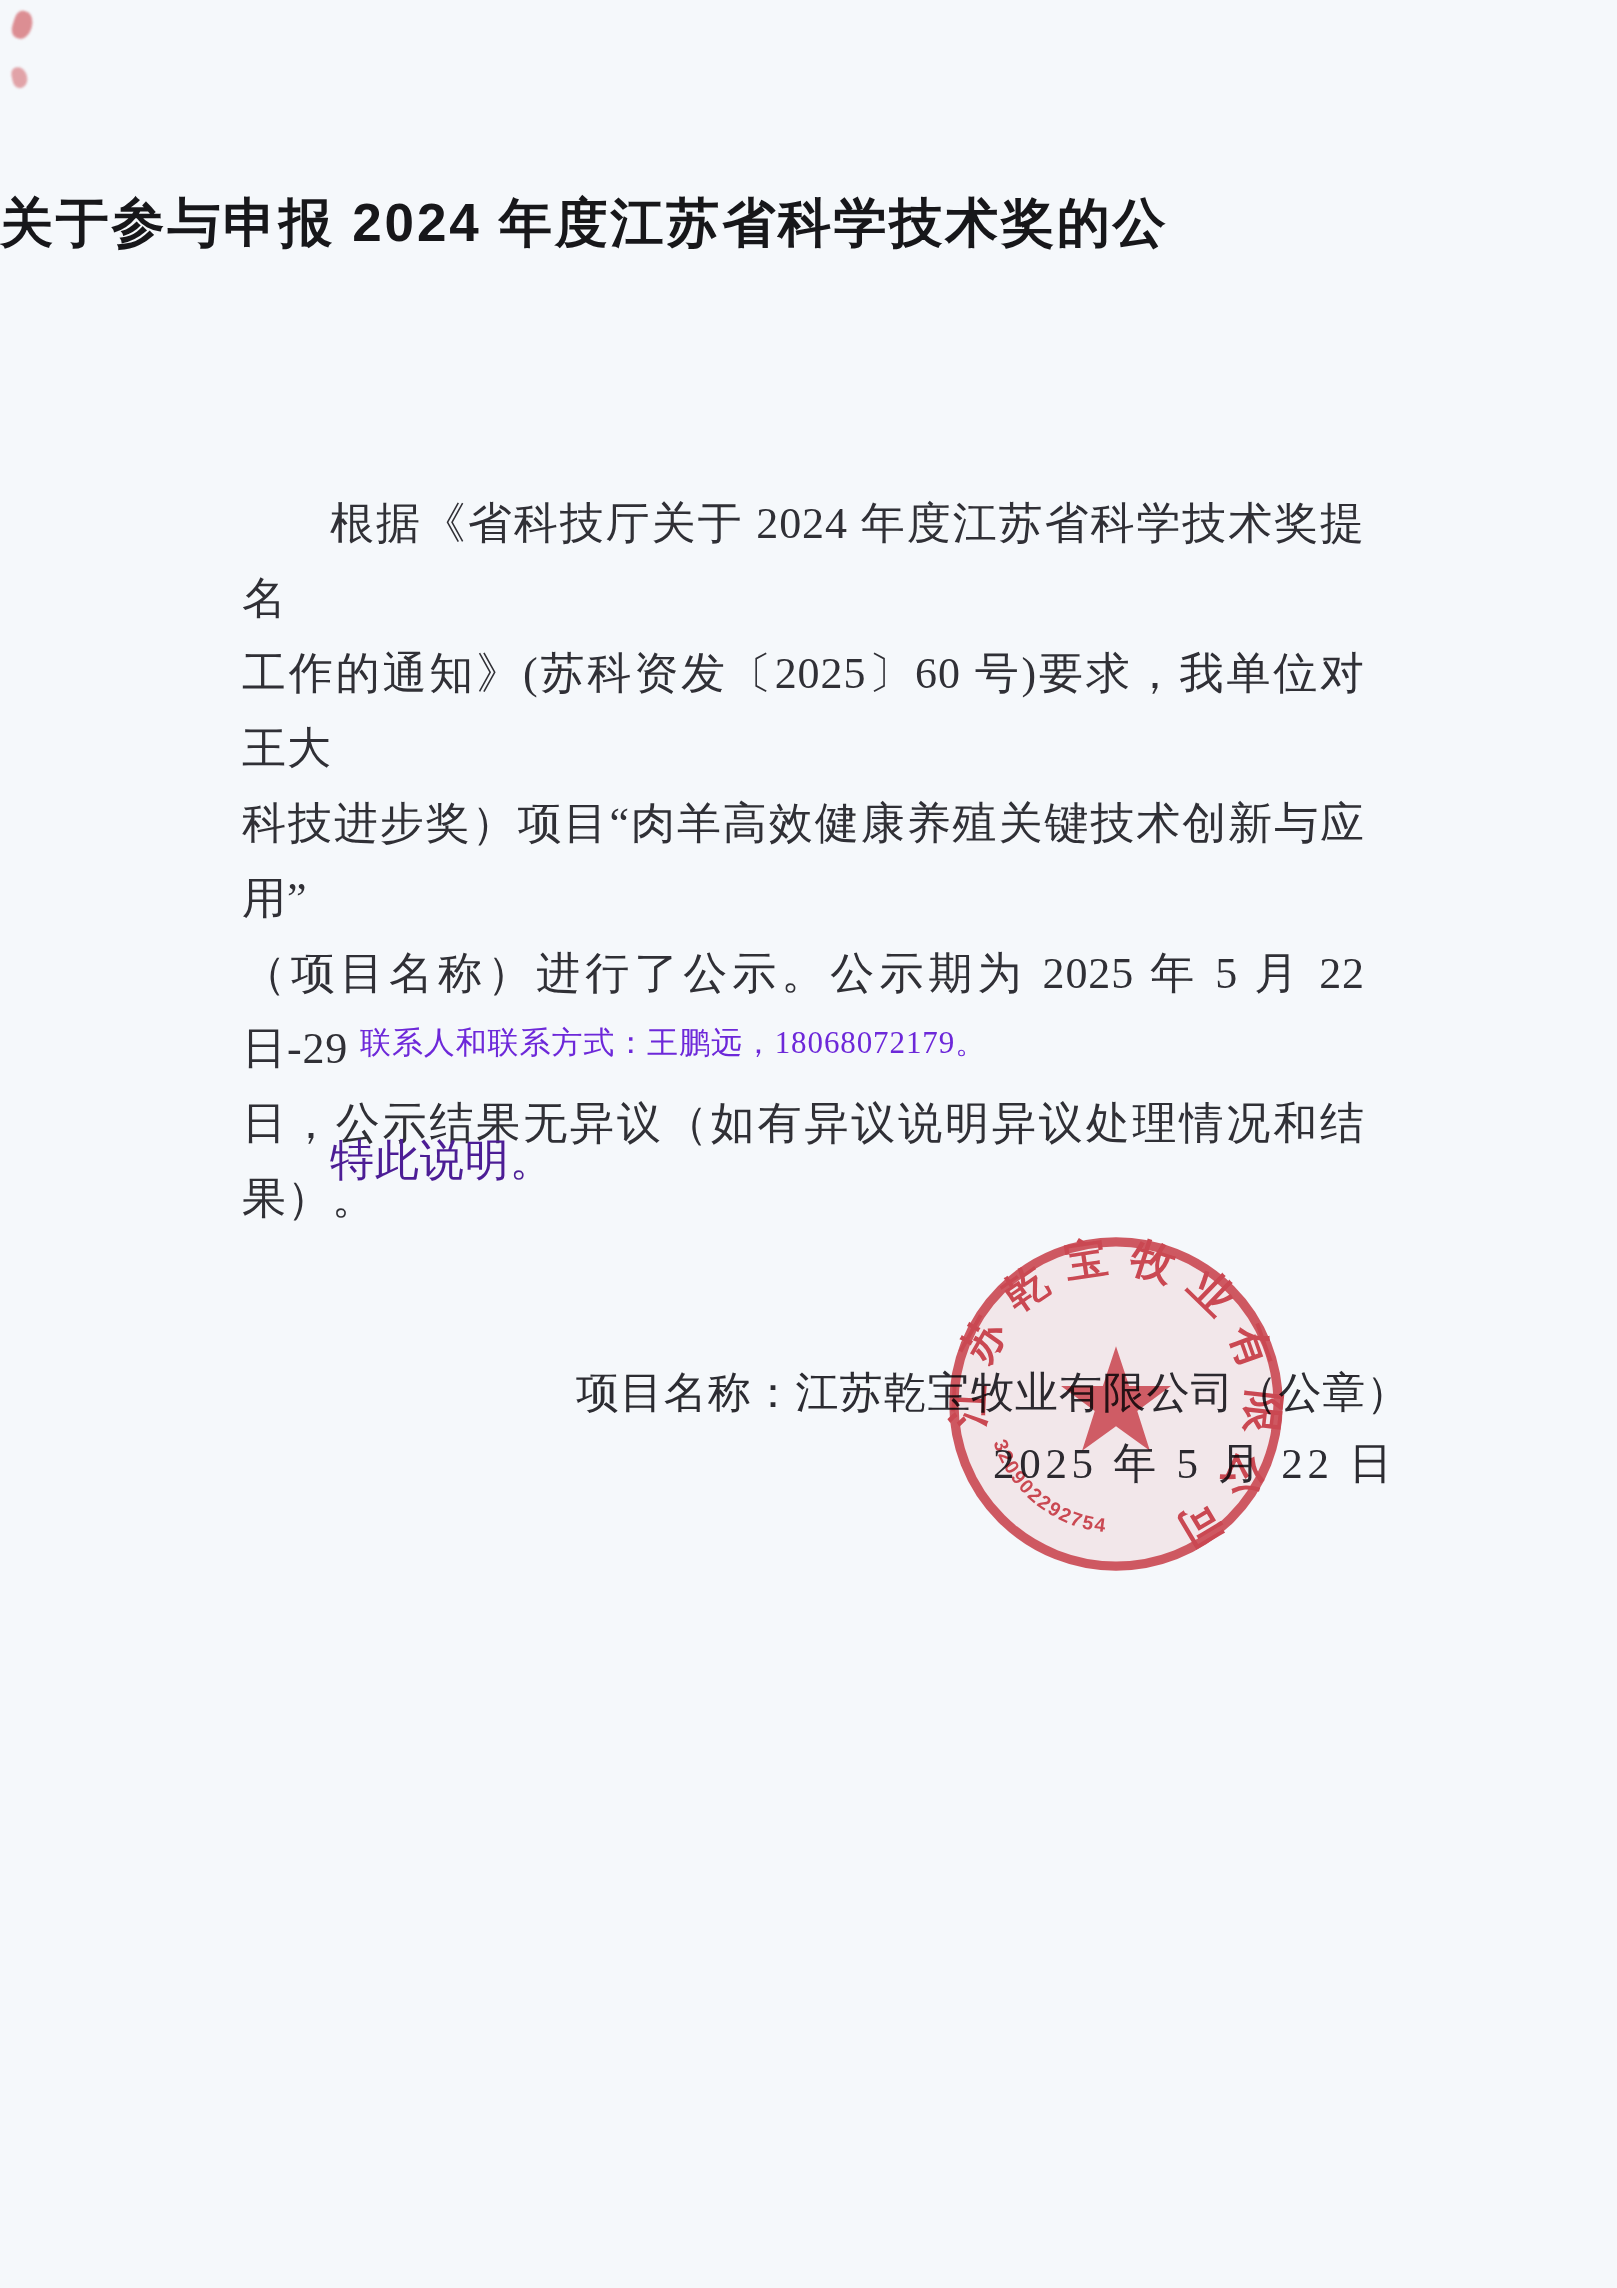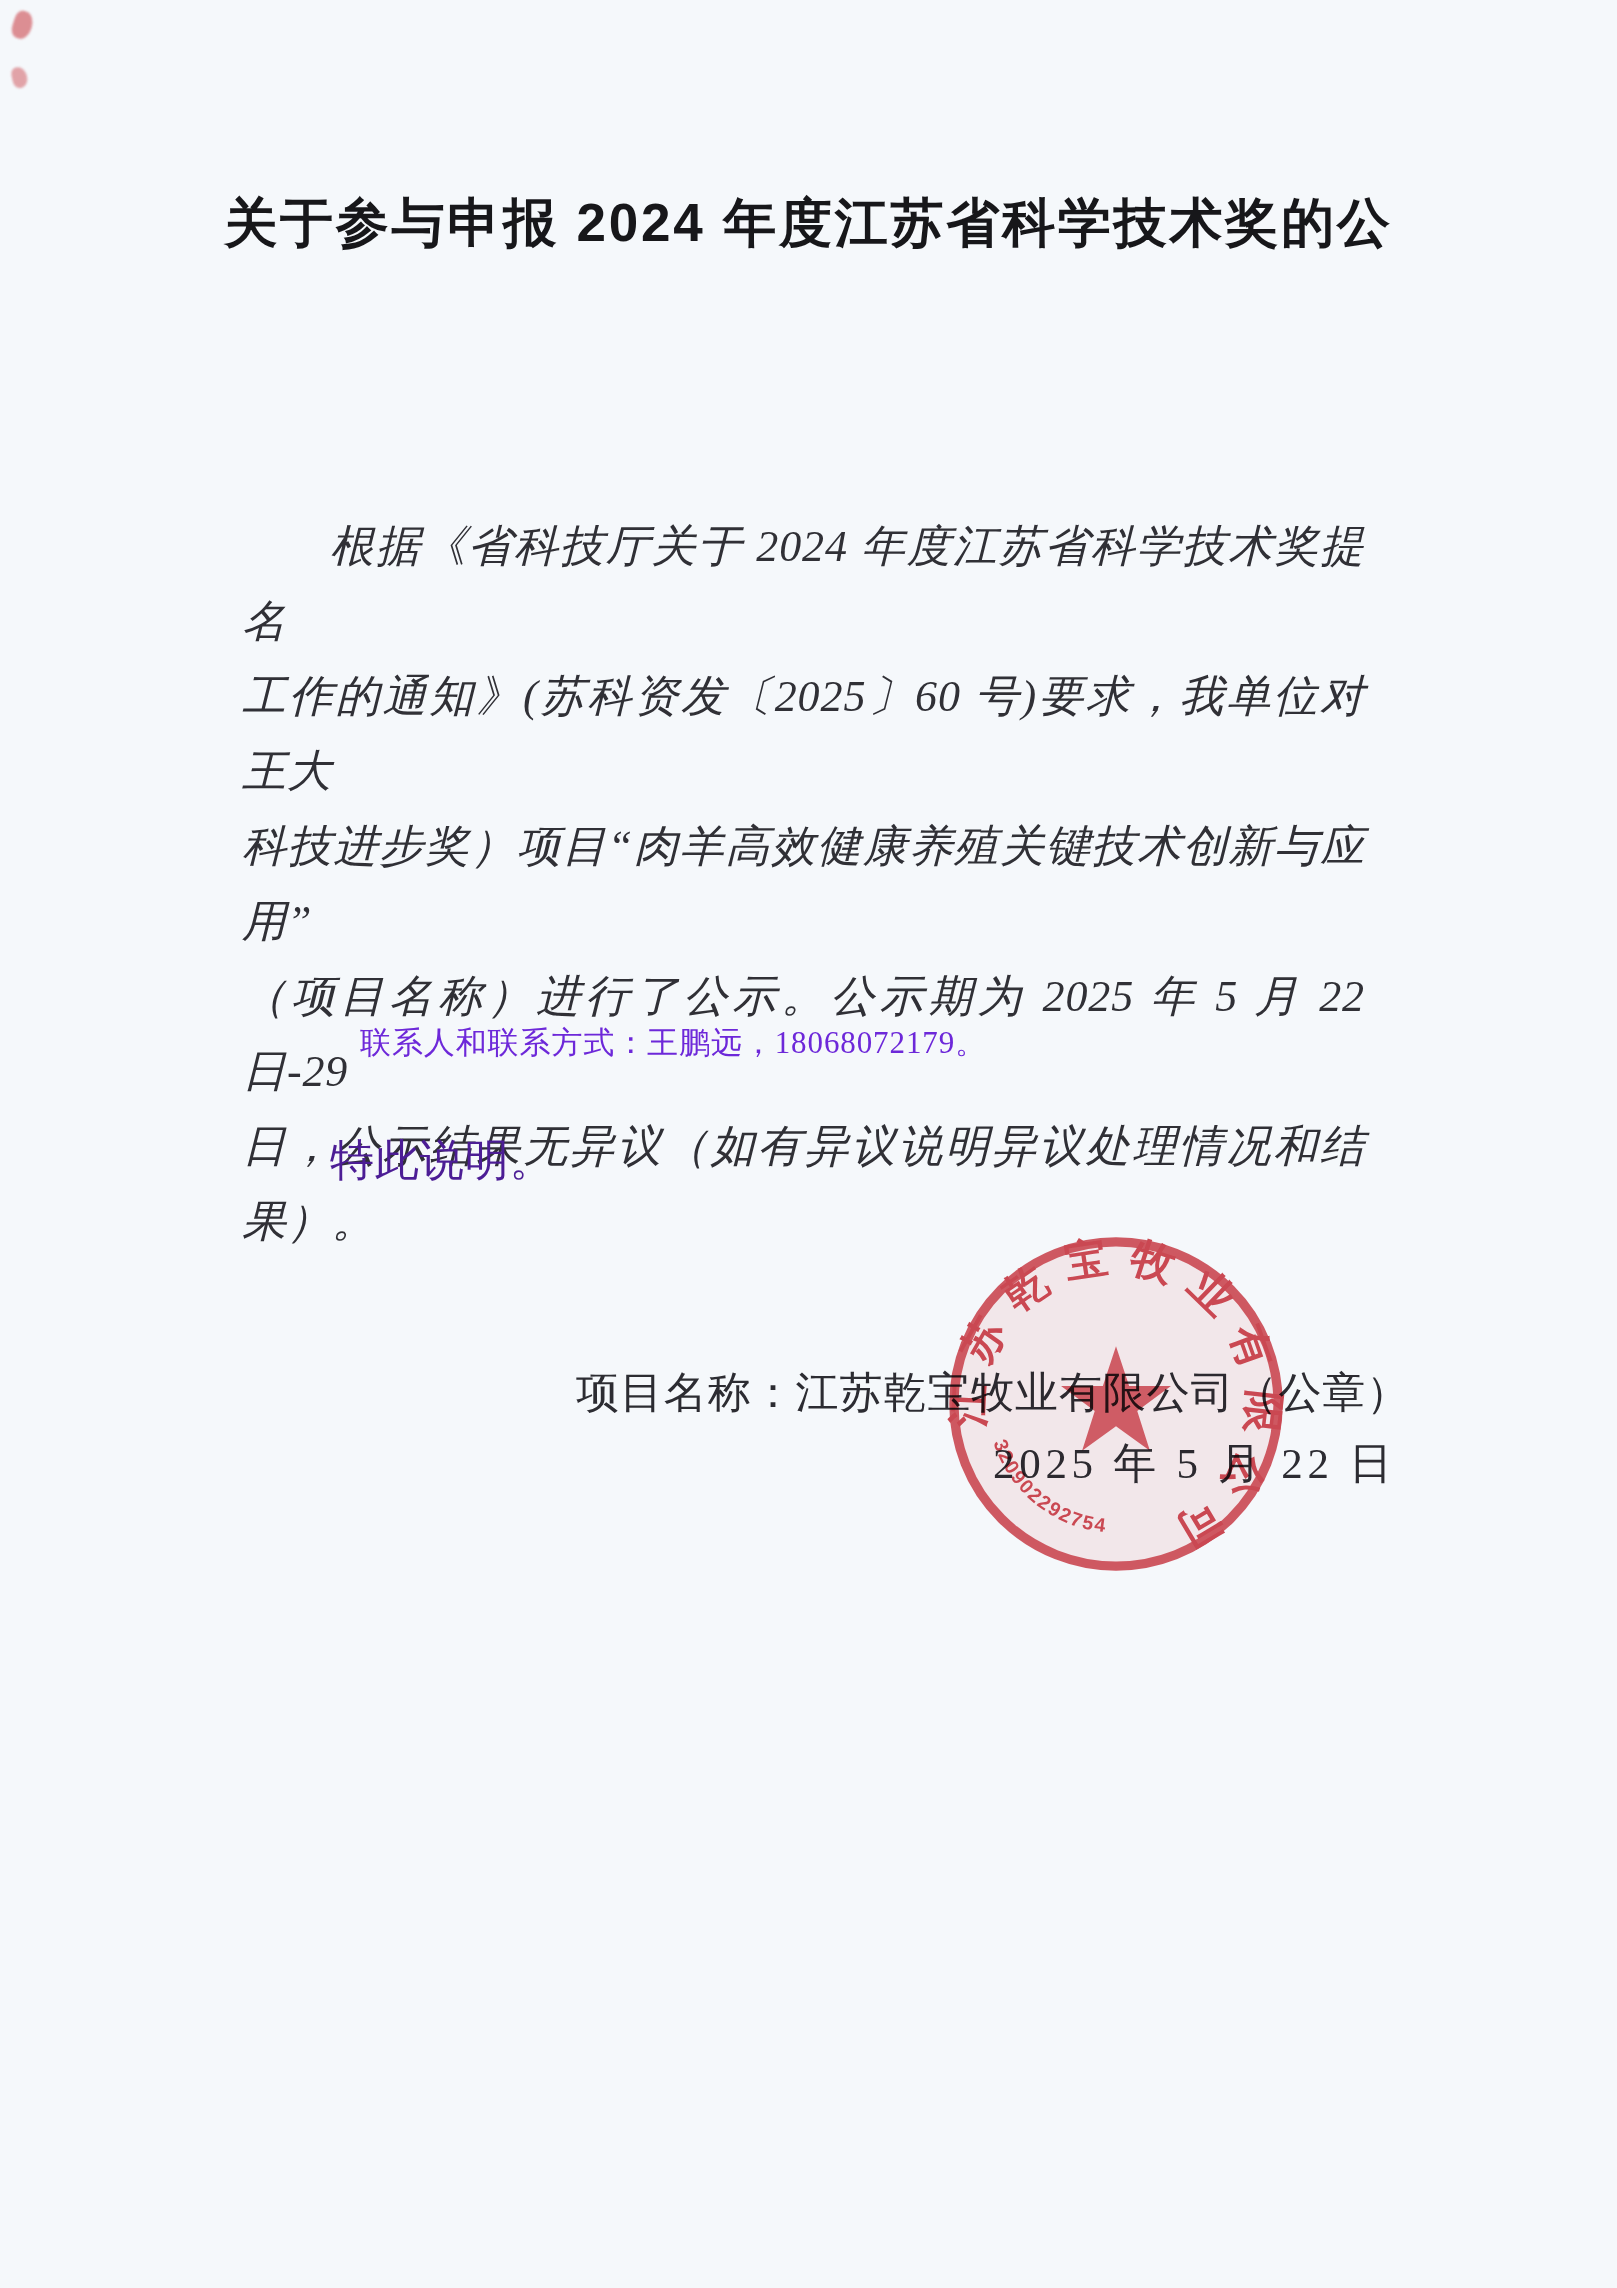--- a/index.html
+++ b/index.html
@@ -12,35 +12,34 @@
   }
   .page { position:absolute; inset:0; }
 
   
   .artifact { position:absolute; background:rgba(201,55,62,0.55); border-radius:40% 60% 55% 45%; filter:blur(0.9px); }
   .a1 { left:13px; top:11.2px;  width:18.6px; height:28px; transform:rotate(18deg); }
   .a2 { left:12px; top:67px;  width:15px; height:20.5px; transform:rotate(-12deg); opacity:.8; }
 
   .title {
     position:absolute; top:177px; left:0; right:0;
-    text-align:center;
+    text-align:left;
     font-family:"Liberation Sans","DejaVu Sans",sans-serif;
     font-weight:bold;
     font-size:53px; line-height:92px;
     letter-spacing:2.8px;
     color:#17171a;
   }
 
   .body-text {
-    position:absolute; top:509px; left:242px; width:1123px;
+    position:absolute; top:486px; left:242px; width:1123px;
     font-size:44px; line-height:75px;
     letter-spacing:0.9px;
     color:#303036;
     text-align:justify;
-    font-style:italic;
   }
   .body-text .indent { text-indent:88px; }
 
   .contact  { position:absolute; top:1005px; left:330px; font-size:31px; line-height:75px; letter-spacing:0.9px; color:#6d28d9;margin-left:30px; }
   .closing  { position:absolute; top:1123px; left:330px; font-size:44px; line-height:75px; letter-spacing:0.9px; color:#4c1d95; }
 
   .unit-line { position:absolute; top:1355px; left:576px; font-size:43px; line-height:75px; letter-spacing:0.9px; color:#2c2c32; z-index:1; }
   .date-line { position:absolute; top:1426px; left:993px; font-size:43px; line-height:75px; letter-spacing:4.7px; color:#2c2c32; z-index:1; }
 
   .stamp {

